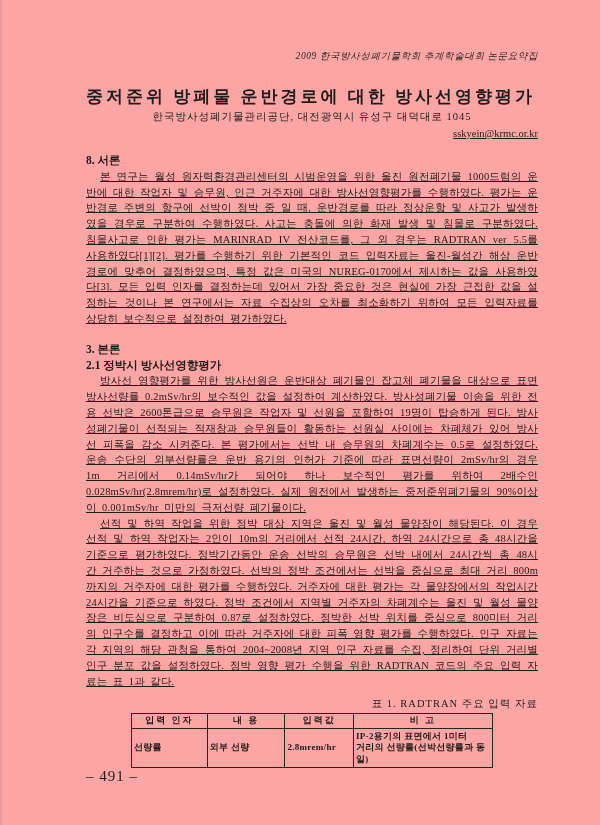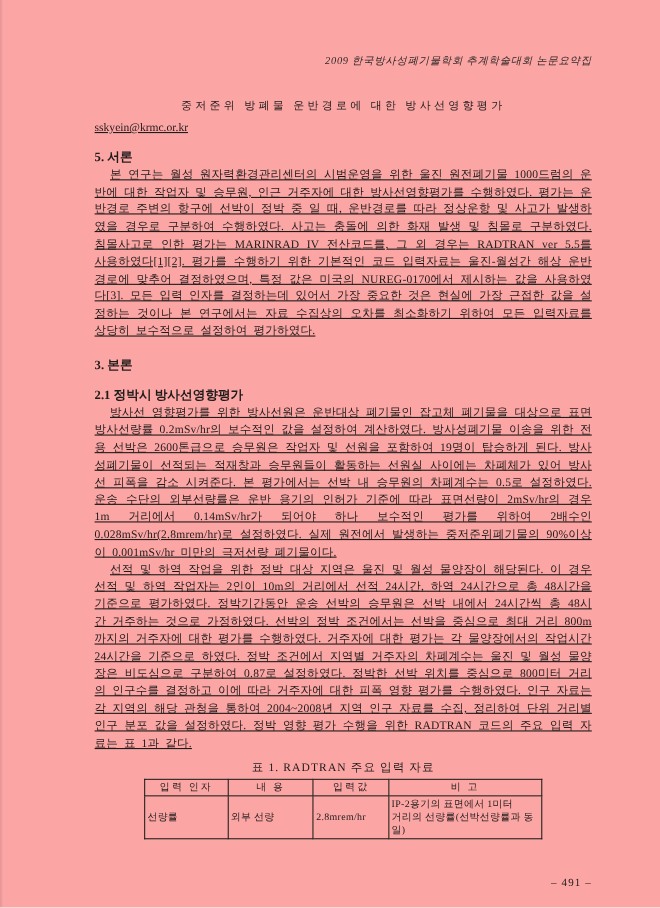--- a/index.html
+++ b/index.html
@@ -26,122 +26,122 @@
     padding-top:50px;
     text-align:right;
     font-style:italic;
     font-size:9.5px;
     letter-spacing:0.6px;
     line-height:12px;
     color:#2a2824;
   }
   .title {
     margin-top:26px;
-    text-align:center;
-    font-weight:normal;
-    font-size:10px;
+    font-weight:bold;
+    font-size:17px;
     letter-spacing:3px;
     line-height:18px;
   }
   .authors {
     margin-top:16px;
     text-align:center;
     font-weight:bold;
     font-size:11px;
     letter-spacing:1px;
     line-height:13px;
   }
   .affiliation {
     margin-top:4px;
     text-align:center;
     font-size:10.5px;
     letter-spacing:1px;
     line-height:13px;
   }
   .email-row {
     margin-top:4px;
-    text-align:left;
+    text-align:right;
     font-size:10.5px;
     line-height:13px;
   }
   .email-row span { text-decoration:underline; }
 
   .sec-heading {
     font-weight:bold;
     font-size:11.5px;
     line-height:15.8px;
   }
   .sec1-heading { margin-top:13px; }
   .sec2-heading { margin-top:15px; }
-  .sub-heading  { margin-top:12px; }
+  .sub-heading  { margin-top:0; }
 
   p.body-par {
     margin:0;
     text-align:justify;
     font-size:10.5px;
     line-height:15.8px;
     text-indent:14px;
     word-spacing:2.5px;
     letter-spacing:0.2px;
     text-decoration:underline;
   }
 
   .table-caption {
     margin-top:8px;
-    text-align:center;
+    text-align:right;
     font-size:10.5px;
     letter-spacing:1px;
     line-height:13px;
   }
   table.radtran {
     margin:3px auto 0 auto;
     width:362px;
     border-collapse:collapse;
     table-layout:fixed;
     border:1.5px solid #26241f;
   }
   table.radtran th, table.radtran td {
     border:1px solid #26241f;
     font-size:9px;
     line-height:11.5px;
     vertical-align:middle;
     padding:2px 2px;
     white-space:pre-line;
-    font-weight:normal;
+    font-weight:bold;
     letter-spacing:0.3px;
   }
   table.radtran th { padding:1px 2px; letter-spacing:2px; }
   col.c1 { width:21%; } col.c2 { width:21.5%; } col.c3 { width:19%; } col.c4 { width:38.5%; }
 
   .page-number {
     position:absolute;
-    left:86px; width:452px; top:797px;
-    text-align:right;
-    font-size:10px;
+    left:86px; width:452px; top:768px;
+    text-align:left;
+    font-size:15px;
     letter-spacing:1px;
   }
 </style>
 </head>
 <body>
 
 <div class="page">
   <div class="scan-edge-left"></div>
   <div class="scan-edge-right"></div>
 
   <div class="content">
 
     <div class="header-line">2009 한국방사성폐기물학회 추계학술대회 논문요약집</div>
 
     <div class="title">중저준위 방폐물 운반경로에 대한 방사선영향평가</div>
 
+    <div class="affiliation">한국방사성폐기물관리공단, 대전광역시 유성구 대덕대로 1045</div>
     <div class="email-row">
       <span>sskyein@krmc.or.kr</span>
     </div>
 
-    <div class="sec-heading sec1-heading">5. 서론</div>
+    <div class="sec-heading sec1-heading">8. 서론</div>
     <p class="body-par">본 연구는 월성 원자력환경관리센터의 시범운영을 위한 울진 원전폐기물 1000드럼의 운반에 대한 작업자 및 승무원, 인근 거주자에 대한 방사선영향평가를 수행하였다. 평가는 운반경로 주변의 항구에 선박이 정박 중 일 때, 운반경로를 따라 정상운항 및 사고가 발생하였을 경우로 구분하여 수행하였다. 사고는 충돌에 의한 화재 발생 및 침몰로 구분하였다. 침몰사고로 인한 평가는 MARINRAD IV 전산코드를, 그 외 경우는 RADTRAN ver 5.5를 사용하였다[1][2]. 평가를 수행하기 위한 기본적인 코드 입력자료는 울진-월성간 해상 운반경로에 맞추어 결정하였으며, 특정 값은 미국의 NUREG-0170에서 제시하는 값을 사용하였다[3]. 모든 입력 인자를 결정하는데 있어서 가장 중요한 것은 현실에 가장 근접한 값을 설정하는 것이나 본 연구에서는 자료 수집상의 오차를 최소화하기 위하여 모든 입력자료를 상당히 보수적으로 설정하여 평가하였다.</p>
 
     <div class="sec-heading sec2-heading">3. 본론</div>
     <div class="sec-heading sub-heading">2.1 정박시 방사선영향평가</div>
     <p class="body-par">방사선 영향평가를 위한 방사선원은 운반대상 폐기물인 잡고체 폐기물을 대상으로 표면방사선량률 0.2mSv/hr의 보수적인 값을 설정하여 계산하였다. 방사성폐기물 이송을 위한 전용 선박은 2600톤급으로 승무원은 작업자 및 선원을 포함하여 19명이 탑승하게 된다. 방사성폐기물이 선적되는 적재창과 승무원들이 활동하는 선원실 사이에는 차폐체가 있어 방사선 피폭을 감소 시켜준다. 본 평가에서는 선박 내 승무원의 차폐계수는 0.5로 설정하였다. 운송 수단의 외부선량률은 운반 용기의 인허가 기준에 따라 표면선량이 2mSv/hr의 경우 1m 거리에서 0.14mSv/hr가 되어야 하나 보수적인 평가를 위하여 2배수인 0.028mSv/hr(2.8mrem/hr)로 설정하였다. 실제 원전에서 발생하는 중저준위폐기물의 90%이상이 0.001mSv/hr 미만의 극저선량 폐기물이다.</p>
     <p class="body-par">선적 및 하역 작업을 위한 정박 대상 지역은 울진 및 월성 물양장이 해당된다. 이 경우 선적 및 하역 작업자는 2인이 10m의 거리에서 선적 24시간, 하역 24시간으로 총 48시간을 기준으로 평가하였다. 정박기간동안 운송 선박의 승무원은 선박 내에서 24시간씩 총 48시간 거주하는 것으로 가정하였다. 선박의 정박 조건에서는 선박을 중심으로 최대 거리 800m까지의 거주자에 대한 평가를 수행하였다. 거주자에 대한 평가는 각 물양장에서의 작업시간 24시간을 기준으로 하였다. 정박 조건에서 지역별 거주자의 차폐계수는 울진 및 월성 물양장은 비도심으로 구분하여 0.87로 설정하였다. 정박한 선박 위치를 중심으로 800미터 거리의 인구수를 결정하고 이에 따라 거주자에 대한 피폭 영향 평가를 수행하였다. 인구 자료는 각 지역의 해당 관청을 통하여 2004~2008년 지역 인구 자료를 수집, 정리하여 단위 거리별 인구 분포 값을 설정하였다. 정박 영향 평가 수행을 위한 RADTRAN 코드의 주요 입력 자료는 표 1과 같다.</p>
 
     <div class="table-caption">표 1. RADTRAN 주요 입력 자료</div>
 
     <table class="radtran">

